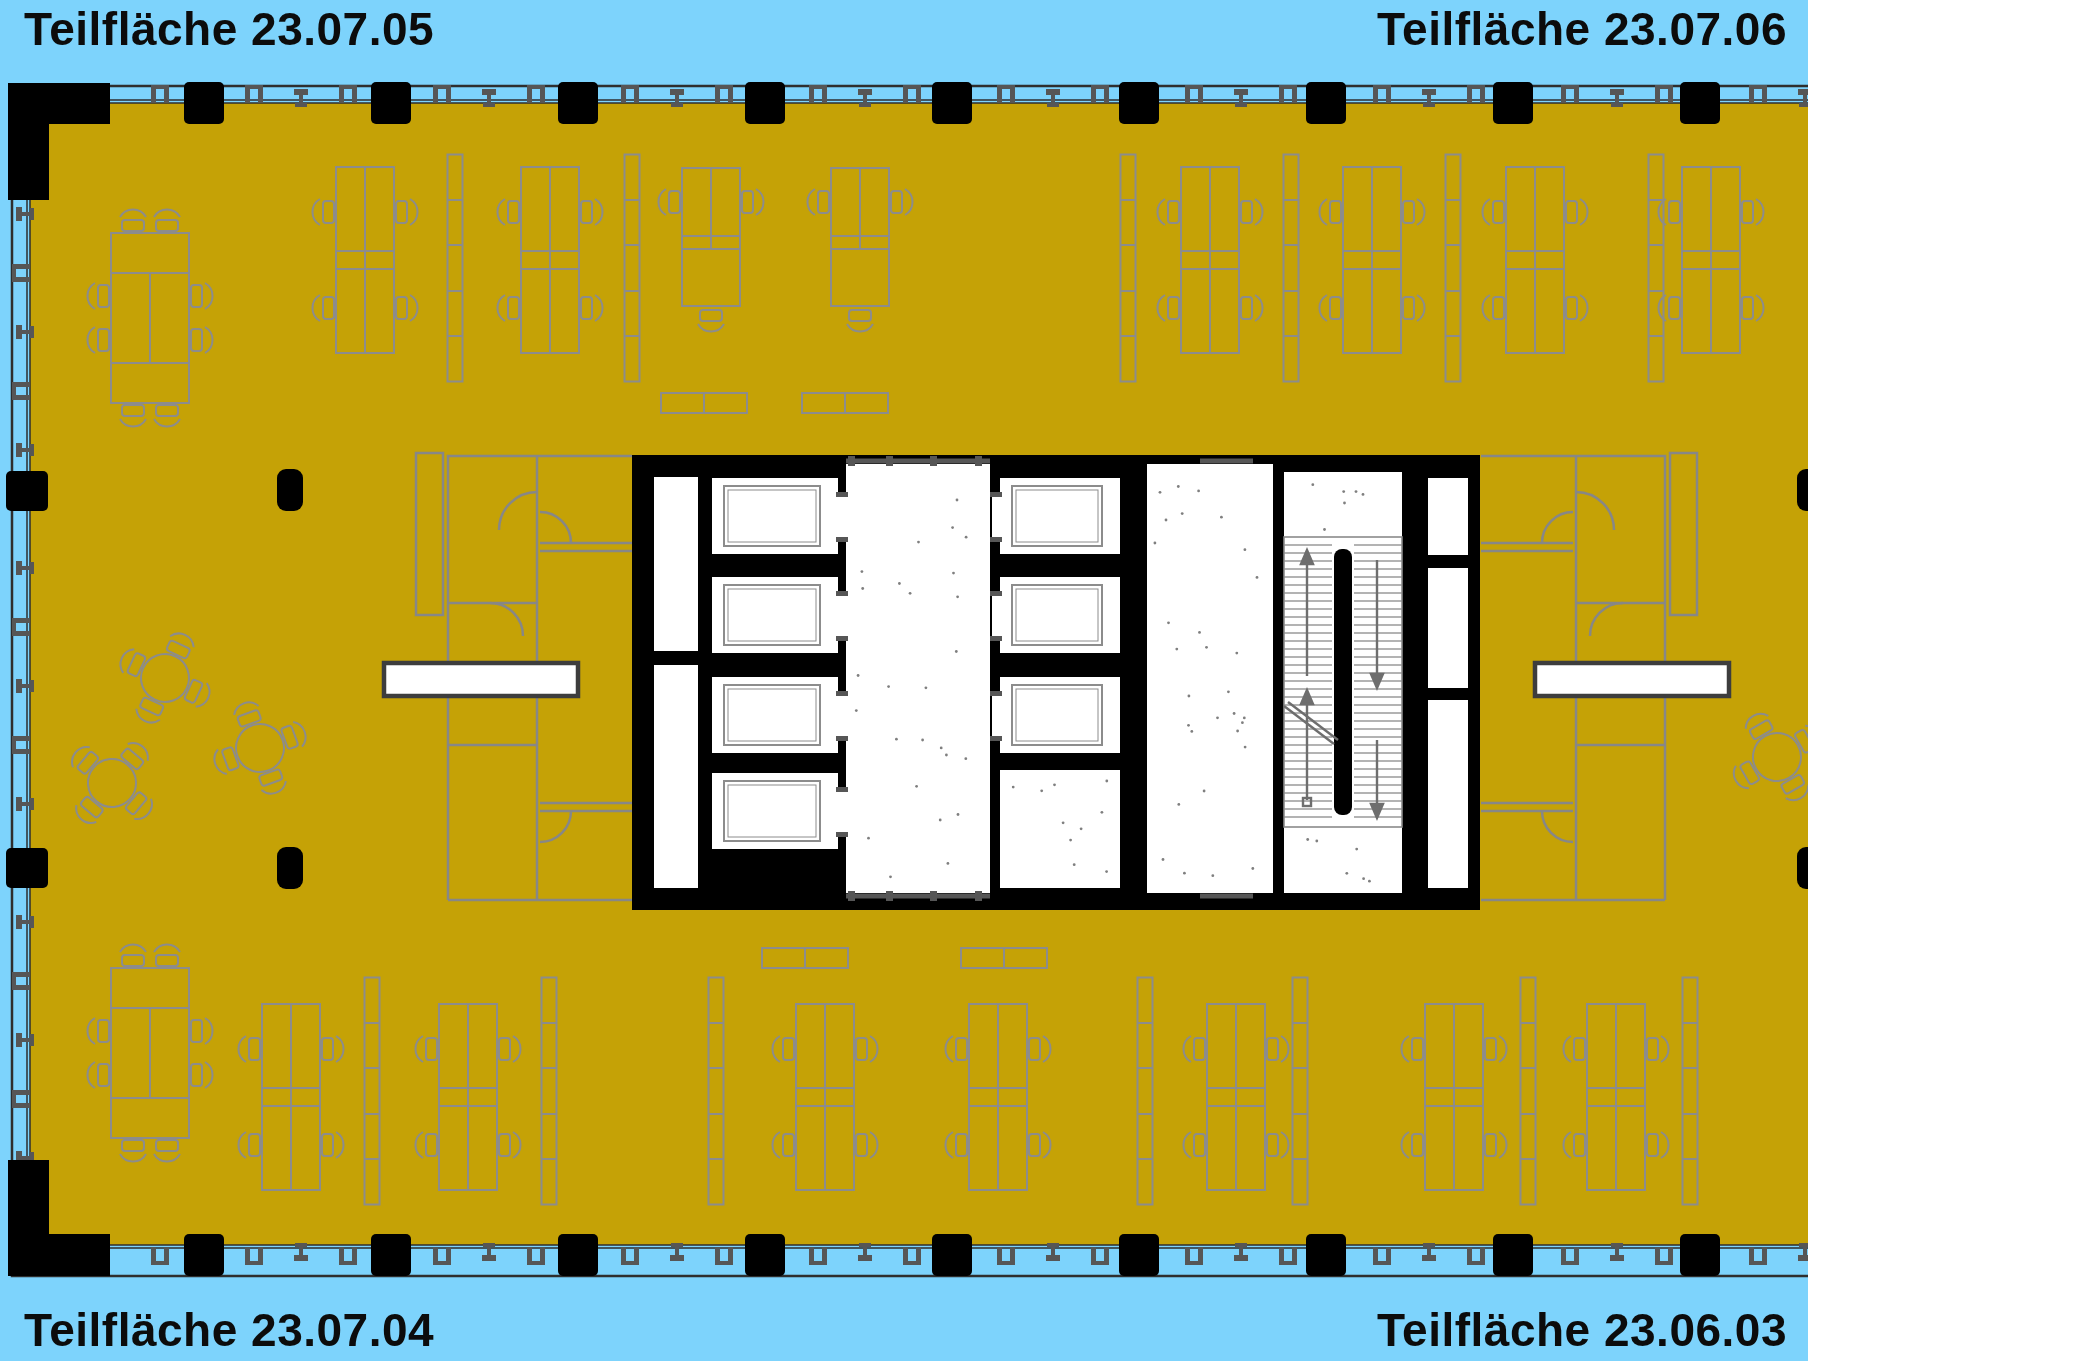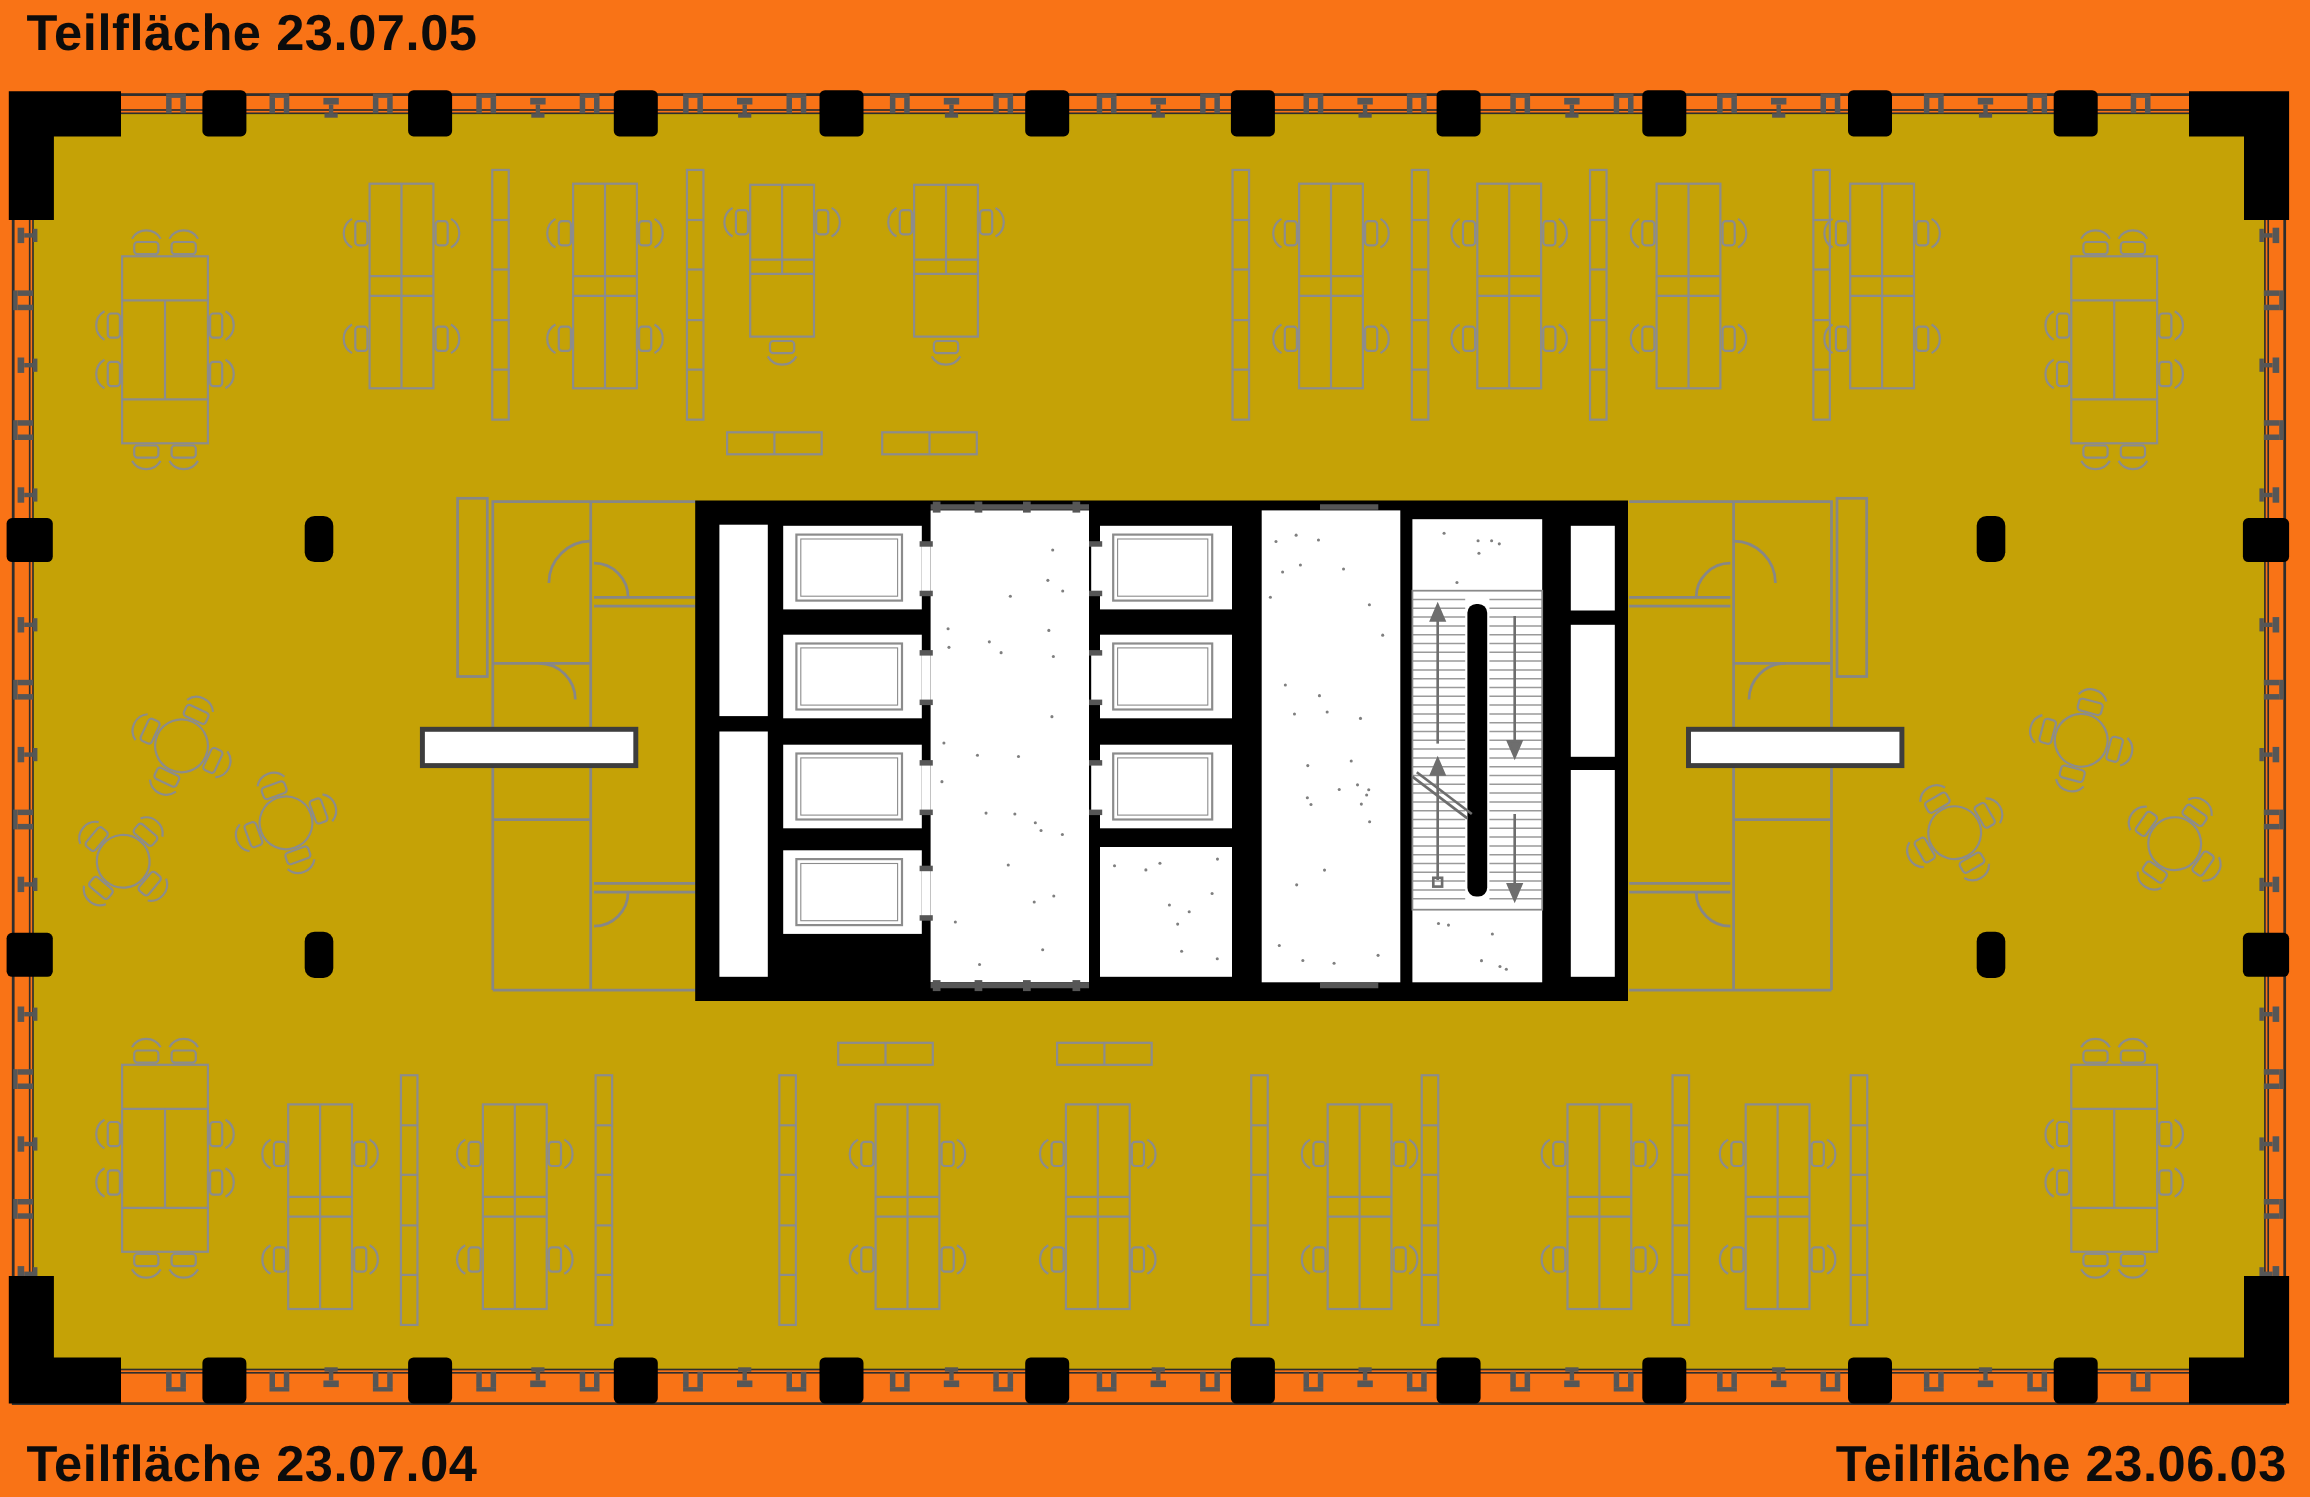--- a/index.html
+++ b/index.html
@@ -1,16 +1,16 @@
 <!DOCTYPE html>
 <html><head>
 <meta charset="utf-8">
 <style>
   html,body{margin:0;padding:0;background:#fff;}
-  #stage{position:relative;width:2100px;height:1361px;background:#f97316;overflow:hidden;
+  #stage{position:relative;width:1808px;height:1361px;background:#7dd3fc;overflow:hidden;
          font-family:"Liberation Sans", sans-serif;}
   .area-label{position:absolute;font-size:46px;font-weight:600;letter-spacing:.5px;color:#0c0c0c;white-space:nowrap;}
   .tl{left:24px;top:2px;}
   .tr{right:21px;top:2px;}
   .bl{left:24px;top:1303px;}
   .br{right:21px;top:1303px;}
   svg{position:absolute;left:0;top:0;}
 </style>
 </head>
 <body>
@@ -546,15 +546,16 @@
         </g>
     </g>
 
     <g id="g-bars">
         <rect x="384" y="663" width="194" height="33" fill="#fff" stroke="#3d3d3d" stroke-width="4.5"></rect>
         <rect x="1535" y="663" width="194" height="33" fill="#fff" stroke="#3d3d3d" stroke-width="4.5"></rect>
       </g>
   </svg>
 
   <div class="area-label tl">Teilfläche 23.07.05</div>
+  <div class="area-label tr">Teilfläche 23.07.06</div>
   <div class="area-label bl">Teilfläche 23.07.04</div>
   <div class="area-label br">Teilfläche 23.06.03</div>
 </div>
 
 </body></html>

